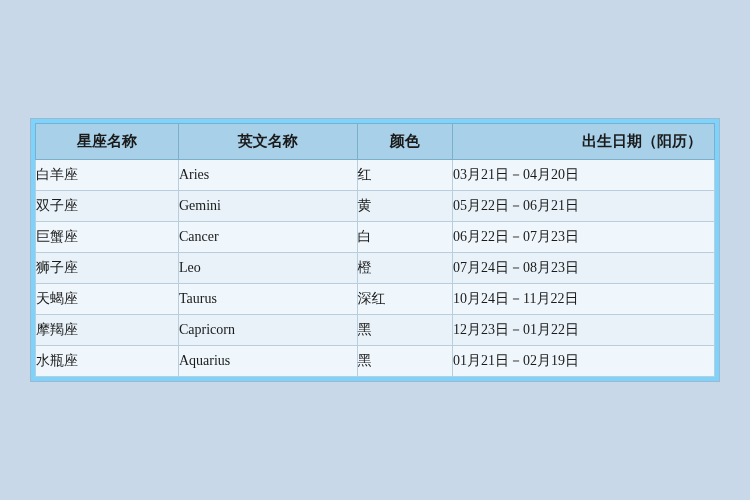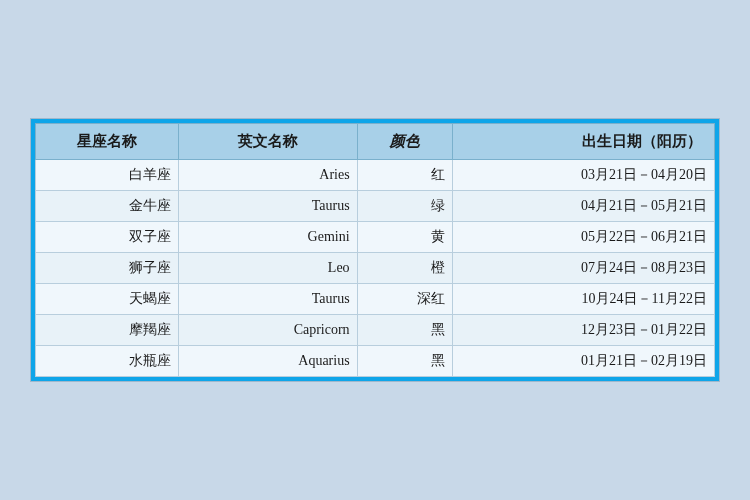--- a/index.html
+++ b/index.html
@@ -12,21 +12,21 @@
       width: 750px;
       height: 500px;
       background-color: #c8d8e8;
       display: flex;
       align-items: center;
       justify-content: center;
       font-family: 'SimSun', '宋体', serif;
     }
 
     .table-container {
-      background-color: #0ea5e9;
+      background-color: #7dd3fc;
       border: 1px solid #a0b8cc;
       padding: 4px;
     }
 
     table {
       border-collapse: collapse;
       width: 680px;
     }
 
     th {
@@ -36,32 +36,32 @@
       font-size: 15px;
       padding: 8px 12px;
       border: 1px solid #7ab0cc;
       text-align: center;
     }
 
     td {
       background-color: #f0f7fc;
       color: #1a1a1a;
       font-size: 14px;
-      padding: 6px 7px;
+      padding: 6px 0;
       border: 1px solid #b8cedd;
-      text-align: right;
+      text-align: left;
     }
 
     tr:nth-child(even) td {
       background-color: #e8f2f8;
     }
 
     .col-name { width: 120px; }
     .col-en { width: 150px; }
-    .col-color { width: 80px; font-style: italic; }
+    .col-color { width: 80px; }
     .col-date { width: 220px; text-align: right; }
   </style>
 </head>
 <body>
 
 <div class="table-container">
   <table>
     <thead>
       <tr>
         <th class="col-name">星座名称</th>
@@ -71,30 +71,30 @@
       </tr>
     </thead>
     <tbody id="table-body">
     <tr>
           <td>白羊座</td>
           <td>Aries</td>
           <td>红</td>
           <td>03月21日－04月20日</td>
         </tr>
         <tr>
-          <td>金牛座</td>
-          <td>Taurus</td>
-          <td>绿</td>
-          <td>04月21日－05月21日</td>
-        </tr>
-        <tr>
           <td>双子座</td>
           <td>Gemini</td>
           <td>黄</td>
           <td>05月22日－06月21日</td>
+        </tr>
+        <tr>
+          <td>巨蟹座</td>
+          <td>Cancer</td>
+          <td>白</td>
+          <td>06月22日－07月23日</td>
         </tr>
         <tr>
           <td>狮子座</td>
           <td>Leo</td>
           <td>橙</td>
           <td>07月24日－08月23日</td>
         </tr>
         <tr>
           <td>天蝎座</td>
           <td>Taurus</td>

